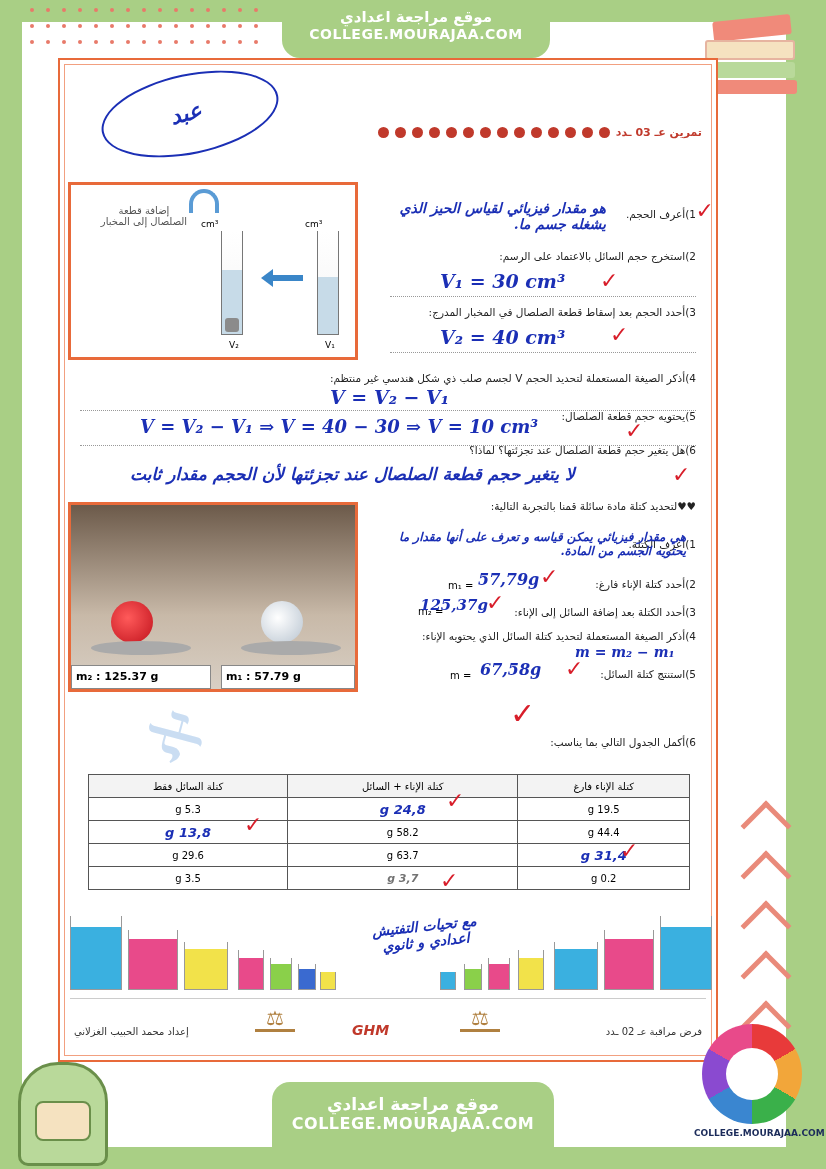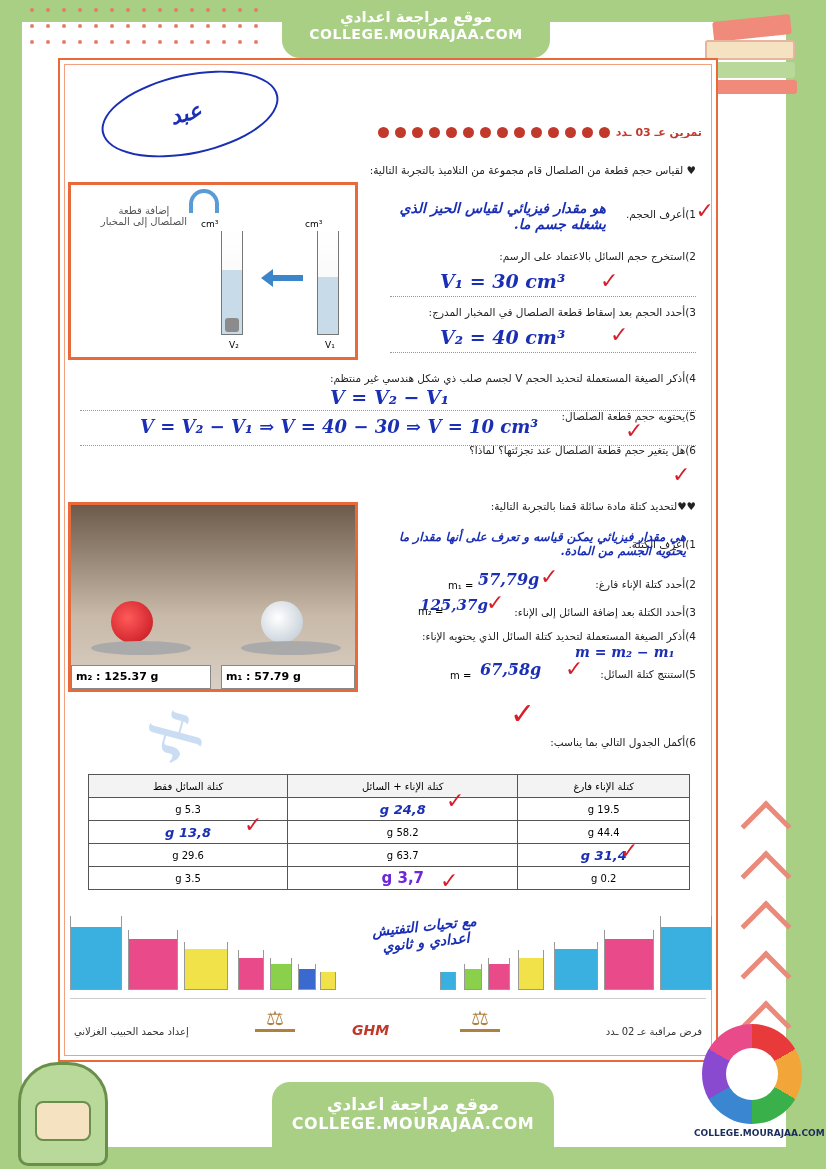--- a/index.html
+++ b/index.html
@@ -119,21 +119,20 @@
       <span class="dot"></span>
       <span class="dot"></span>
       <span class="dot"></span>
       <span class="dot"></span>
       <span class="dot"></span>
       <span class="dot"></span>
       <span class="dot"></span>
       <span class="dot"></span>
   </div>
 
-  <div class="q" style="top:104px;">♥ <span>لقياس حجم قطعة من الصلصال قام مجموعة من التلاميذ بالتجربة التالية:</span></div>
 
   <div class="img-box" style="left:8px;top:122px;width:290px;height:178px;">
     <div style="position:absolute;left:28px;top:20px;font-size:10px;color:#555;text-align:center;width:90px;">إضافة قطعة الصلصال إلى المخبار</div>
     <div style="position:absolute;left:130px;top:34px;font-size:9px;">cm³</div>
     <div style="position:absolute;left:234px;top:34px;font-size:9px;">cm³</div>
     <div style="position:absolute;left:118px;top:4px;width:30px;height:24px;border:4px solid #5a9bd5;border-bottom:none;border-radius:15px 15px 0 0;"></div>
     <div class="cyl" style="left:150px;top:46px;height:104px;">
         <div class="liq" style="height:62%;"></div>
         <div style="position:absolute;left:3px;bottom:2px;width:14px;height:14px;background:#8b8b8b;border-radius:3px;"></div>
       </div>
@@ -163,20 +162,21 @@
   <div class="q" style="top:312px;"><span>4)</span><span>أذكر الصيغة المستعملة لتحديد الحجم V لجسم صلب ذي شكل هندسي غير منتظم:</span></div>
   <div class="hand" style="left:270px;top:326px;font-size:19px;">V = V₂ − V₁</div>
   <div class="dotline" style="left:20px;right:20px;top:350px;"></div>
 
   <div class="q" style="top:350px;"><span>5)</span><span>يحتويه حجم قطعة الصلصال:</span></div>
   <div class="hand" style="left:80px;top:356px;font-size:18px;">V = V₂ − V₁ ⇒ V = 40 − 30 ⇒ V = 10 cm³</div>
   <div class="check" style="left:565px;top:358px;">✓</div>
   <div class="dotline" style="left:20px;right:20px;top:385px;"></div>
 
   <div class="q" style="top:384px;"><span>6)</span><span>هل يتغير حجم قطعة الصلصال عند تجزئتها؟ لماذا؟</span></div>
+  <div class="hand" style="left:70px;top:404px;font-size:17px;direction:rtl;">لا يتغير حجم قطعة الصلصال عند تجزئتها لأن الحجم مقدار ثابت</div>
   <div class="check" style="left:612px;top:402px;">✓</div>
 
   <div class="q" style="top:440px;">♥♥<span>لتحديد كتلة مادة سائلة قمنا بالتجربة التالية:</span></div>
 
   <div class="photo" style="left:8px;top:442px;width:290px;height:190px;">
     <div style="position:absolute;left:40px;top:96px;width:42px;height:42px;border-radius:50%;background:radial-gradient(circle at 40% 40%, #ff5a5a, #c0121c);"></div>
     <div style="position:absolute;left:190px;top:96px;width:42px;height:42px;border-radius:50%;background:radial-gradient(circle at 40% 40%, #fff, #b8c4d0);"></div>
     <div style="position:absolute;left:20px;top:136px;width:100px;height:14px;border-radius:50%;background:#aaa;"></div>
     <div style="position:absolute;left:170px;top:136px;width:100px;height:14px;border-radius:50%;background:#aaa;"></div>
     <div style="position:absolute;left:0;bottom:0;width:140px;height:24px;background:#fff;border:1px solid #888;font-size:11px;font-weight:bold;padding:4px;">m₂ : 125.37 g</div>
@@ -228,21 +228,21 @@
           <td>58.2 g</td>
           <td style="color:#1b2fb5;font-style:italic;font-weight:bold;font-size:13px;">13,8 g</td>
         </tr>
       <tr>
           <td style="color:#1b2fb5;font-style:italic;font-weight:bold;font-size:13px;">31,4 g</td>
           <td>63.7 g</td>
           <td>29.6 g</td>
         </tr>
       <tr>
           <td>0.2 g</td>
-          <td style="color:#6d28d9;font-weight:bold;font-size:15px;">3,7 g</td>
+          <td style="color:#737373;font-style:italic;font-weight:bold;font-size:11px;">3,7 g</td>
           <td>3.5 g</td>
         </tr>
     </tbody>
   </table>
   <div class="check" style="left:386px;top:728px;">✓</div>
   <div class="check" style="left:184px;top:752px;">✓</div>
   <div class="check" style="left:560px;top:778px;">✓</div>
   <div class="check" style="left:380px;top:808px;">✓</div>
 
   <div style="position:absolute;left:10px;top:850px;width:640px;height:80px;">

